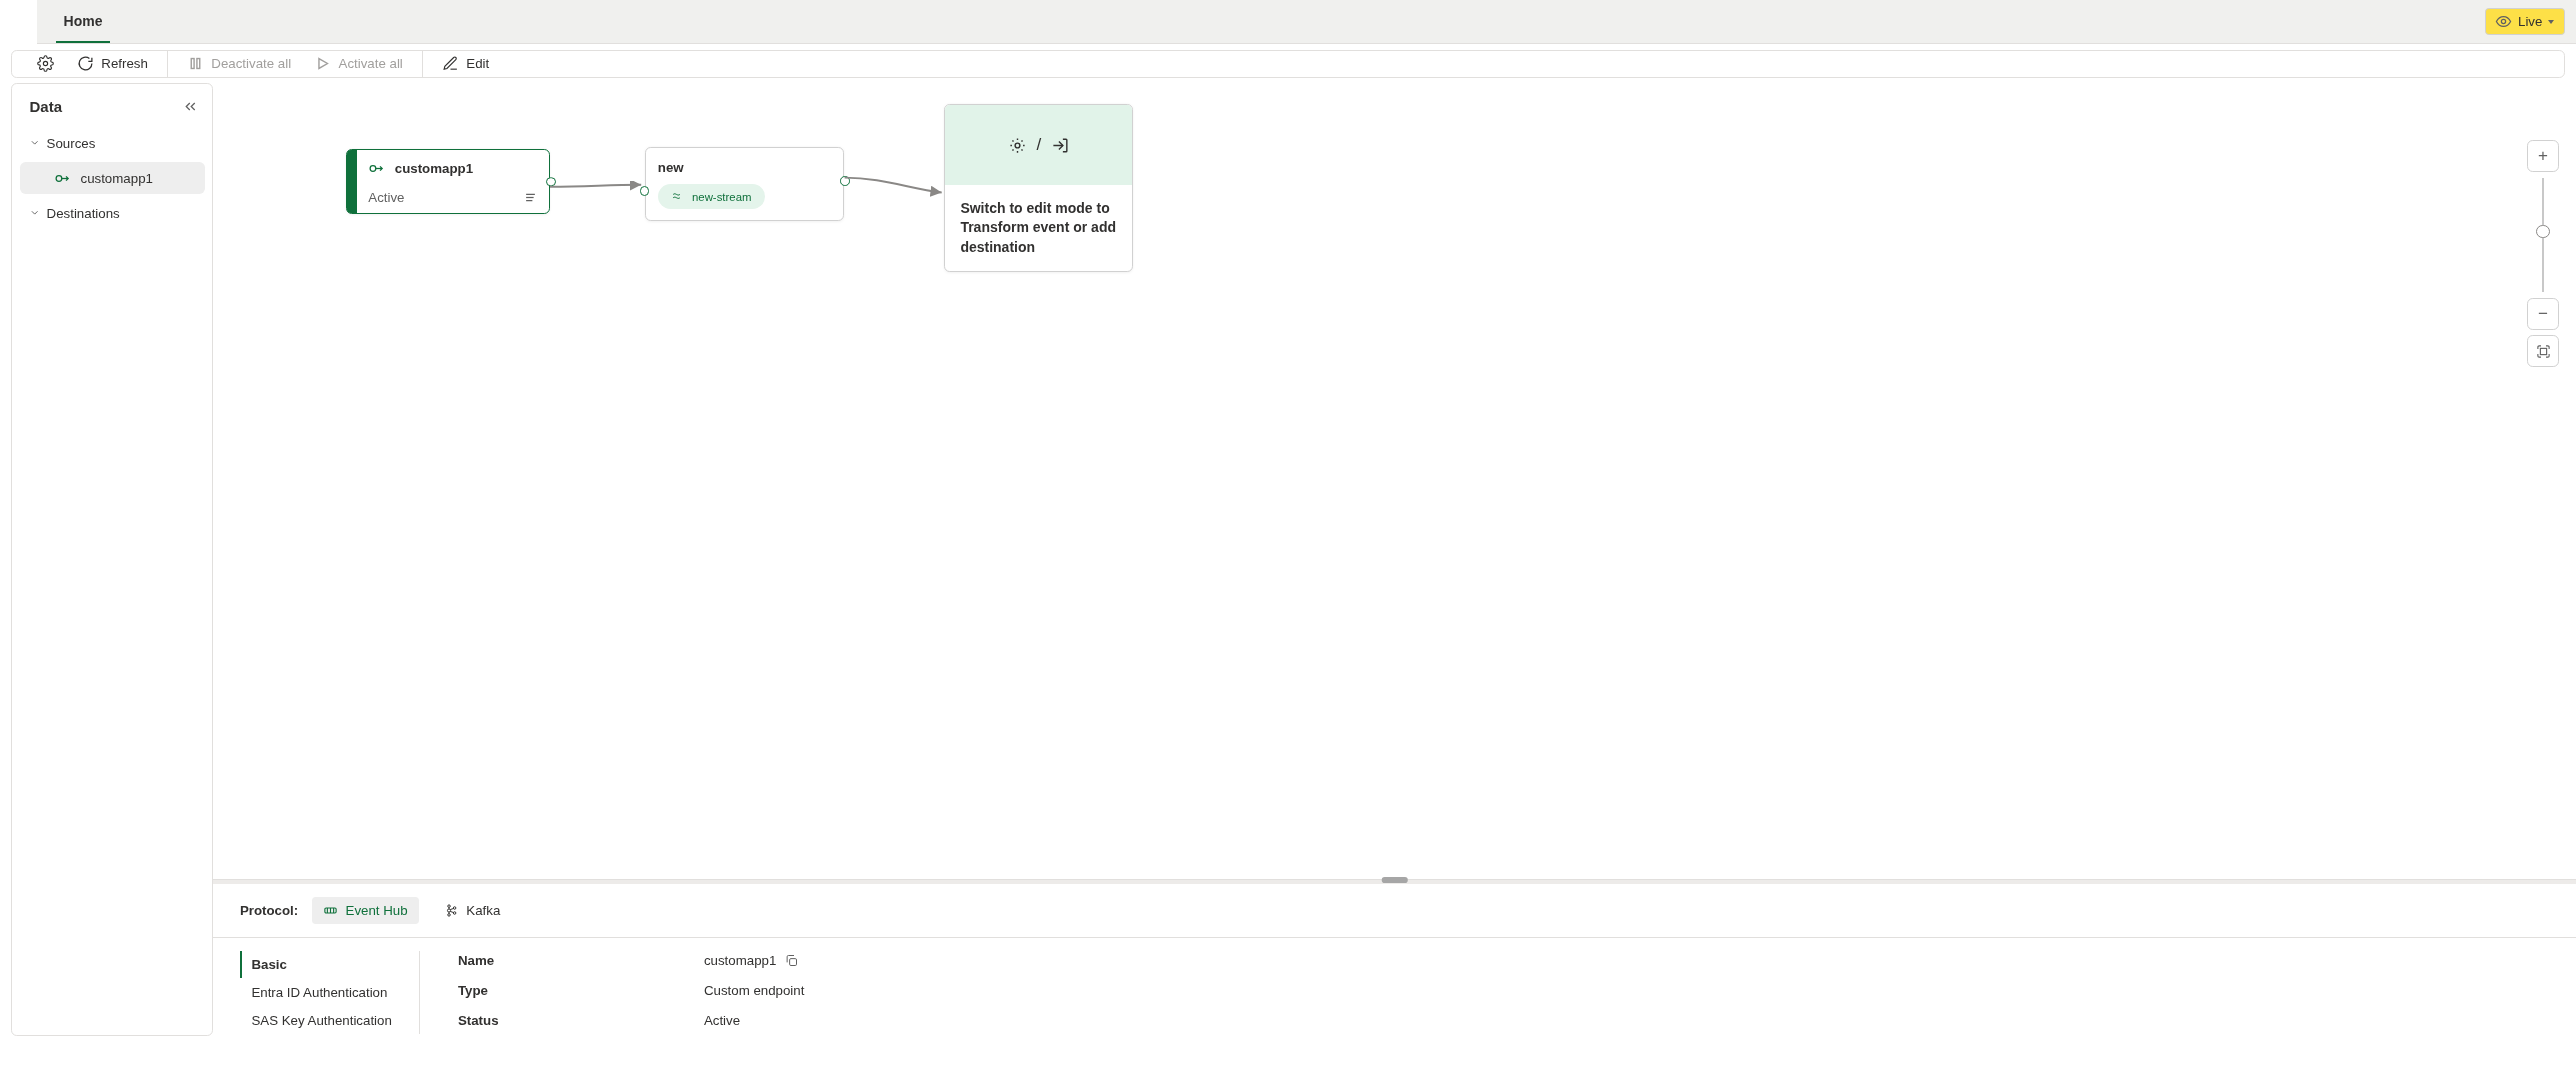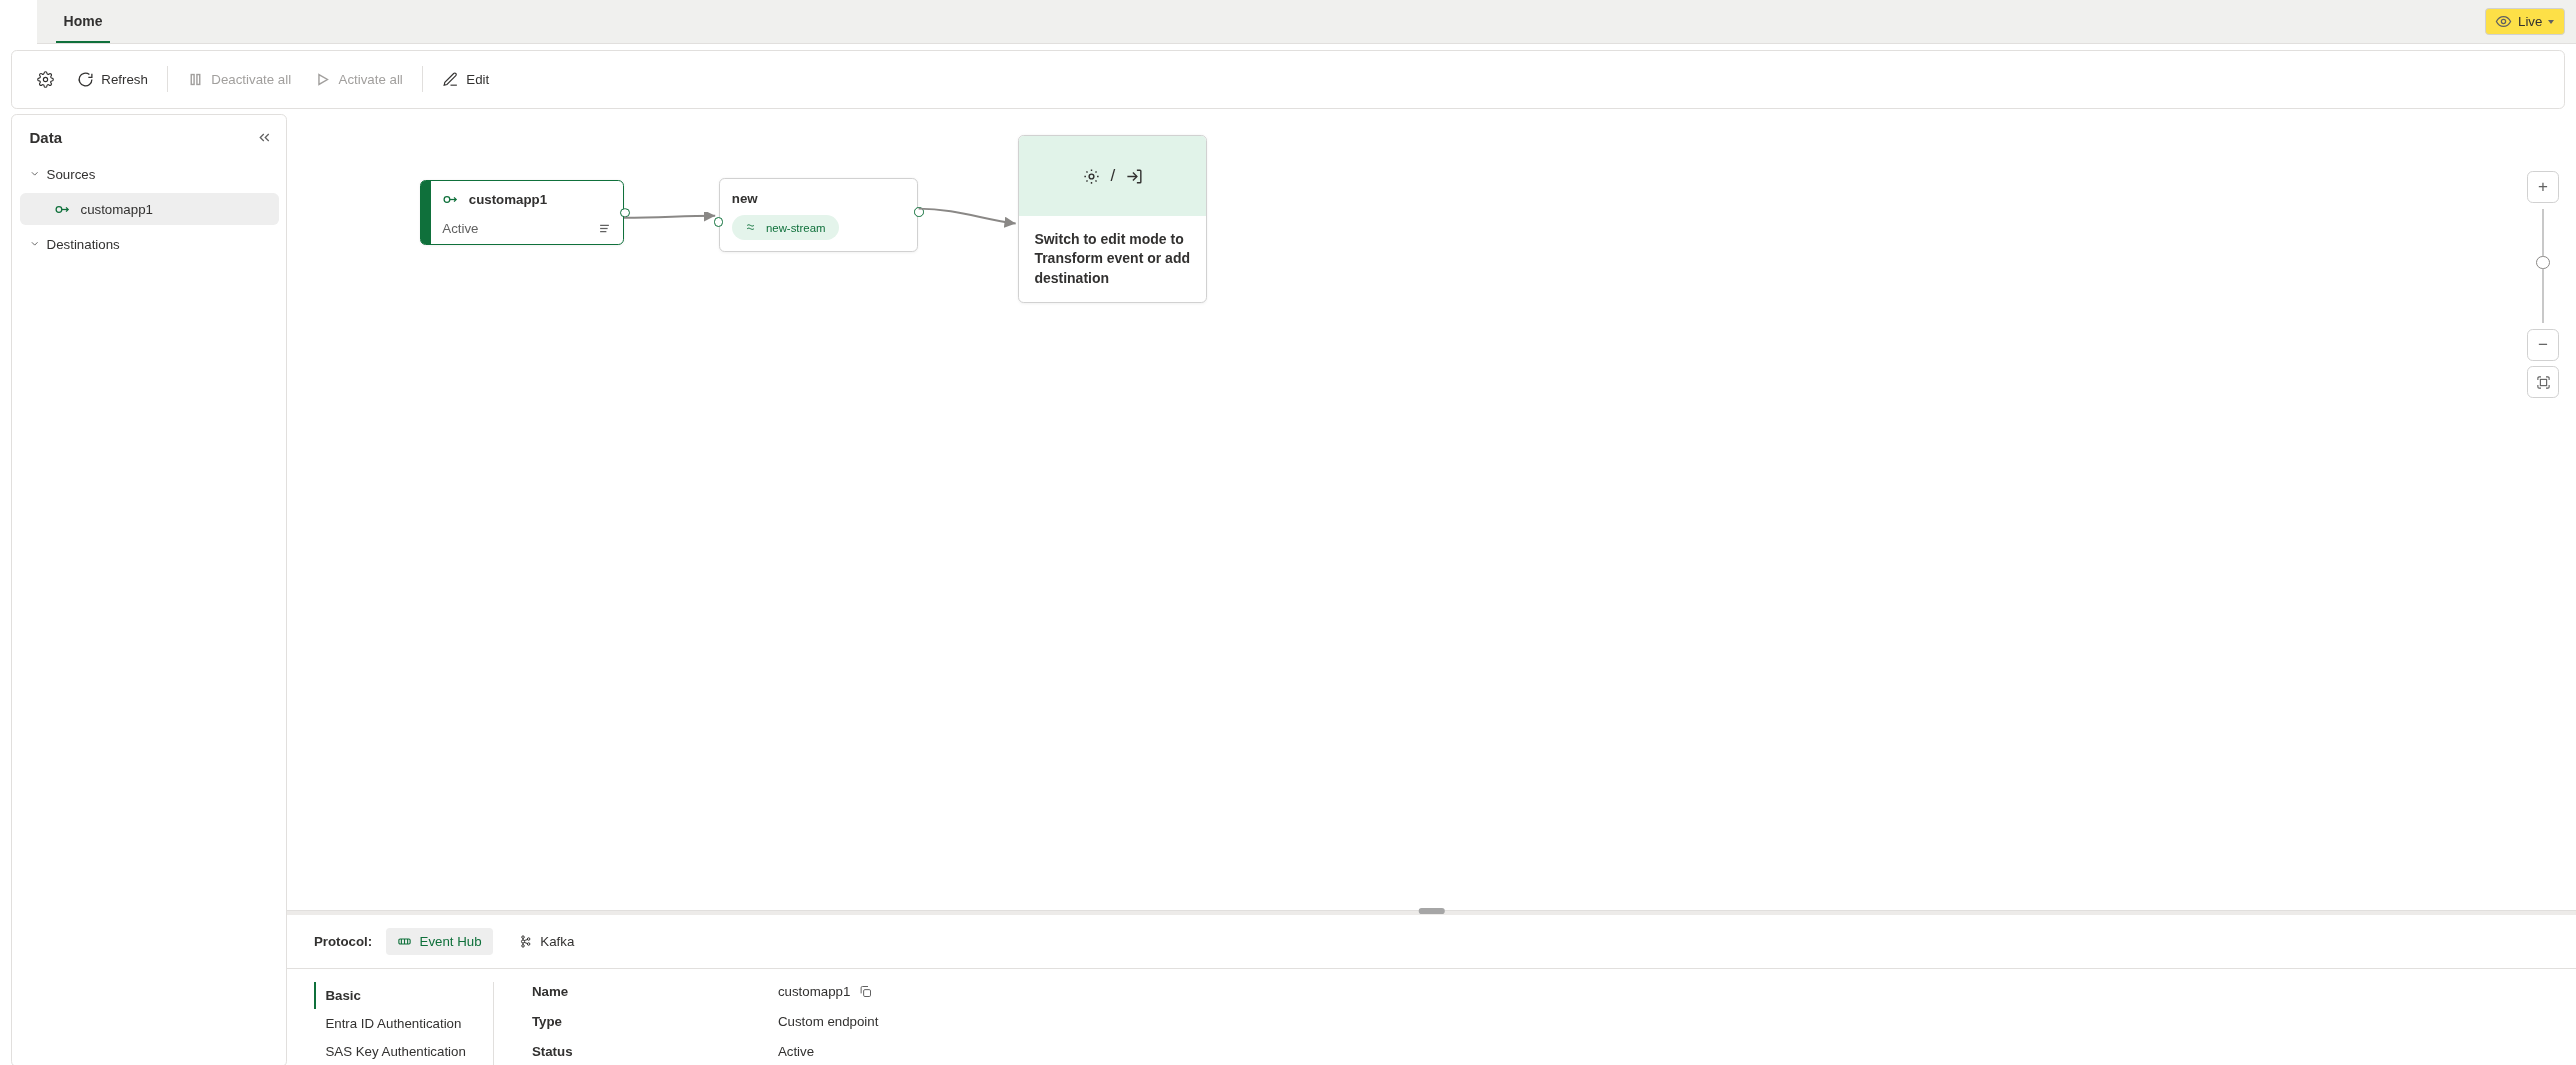--- a/index.html
+++ b/index.html
@@ -56,21 +56,21 @@
       cursor: pointer;
     }
     .chevron-down {
       width: 0; height: 0;
       border-left: 3.8px solid transparent;
       border-right: 3.8px solid transparent;
       border-top: 4.7px solid #616161;
     }
     
     .toolbar {
-      height: 59px;
+      height: 28px;
       background: #ffffff;
       border: 0.9px solid #e1dfdd;
       border-radius: 5.7px;
       margin: 5.7px 11.4px;
       display: flex;
       align-items: center;
       padding: 0 15px;
       gap: 3.8px;
     }
     .toolbar-btn {
@@ -97,21 +97,21 @@
       height: 17px;
       flex-shrink: 0;
     }
     
     .main-layout {
       display: flex;
       height: calc(100% - 44px - 57px);
     }
     
     .sidebar {
-      width: 276px;
+      width: 202px;
       background: #ffffff;
       border: 0.9px solid #e1dfdd;
       border-radius: 5.7px;
       margin: 0 0 11.4px 11.4px;
       padding: 13.3px 7.6px;
       position: relative;
     }
     .sidebar-title {
       font-size: 15px;
       font-weight: 600;

